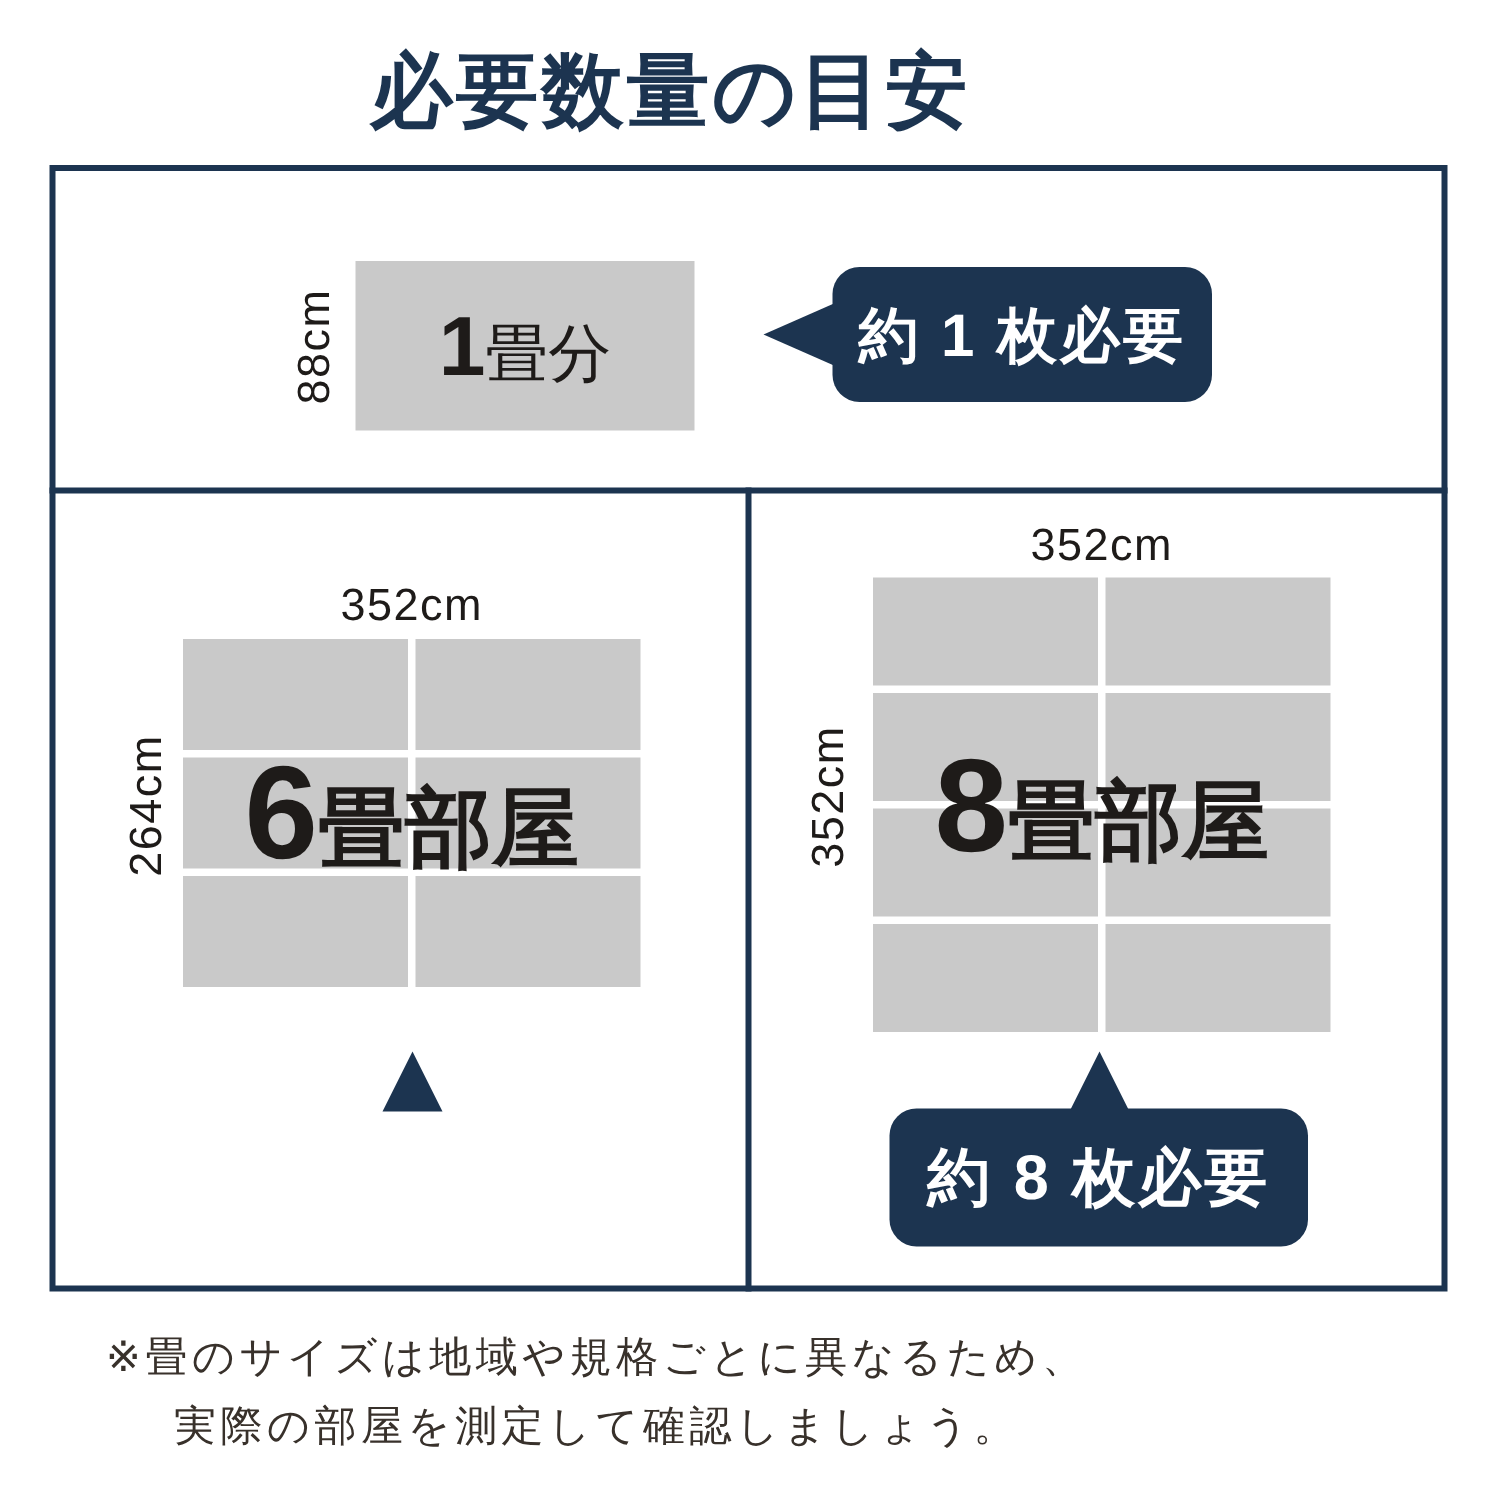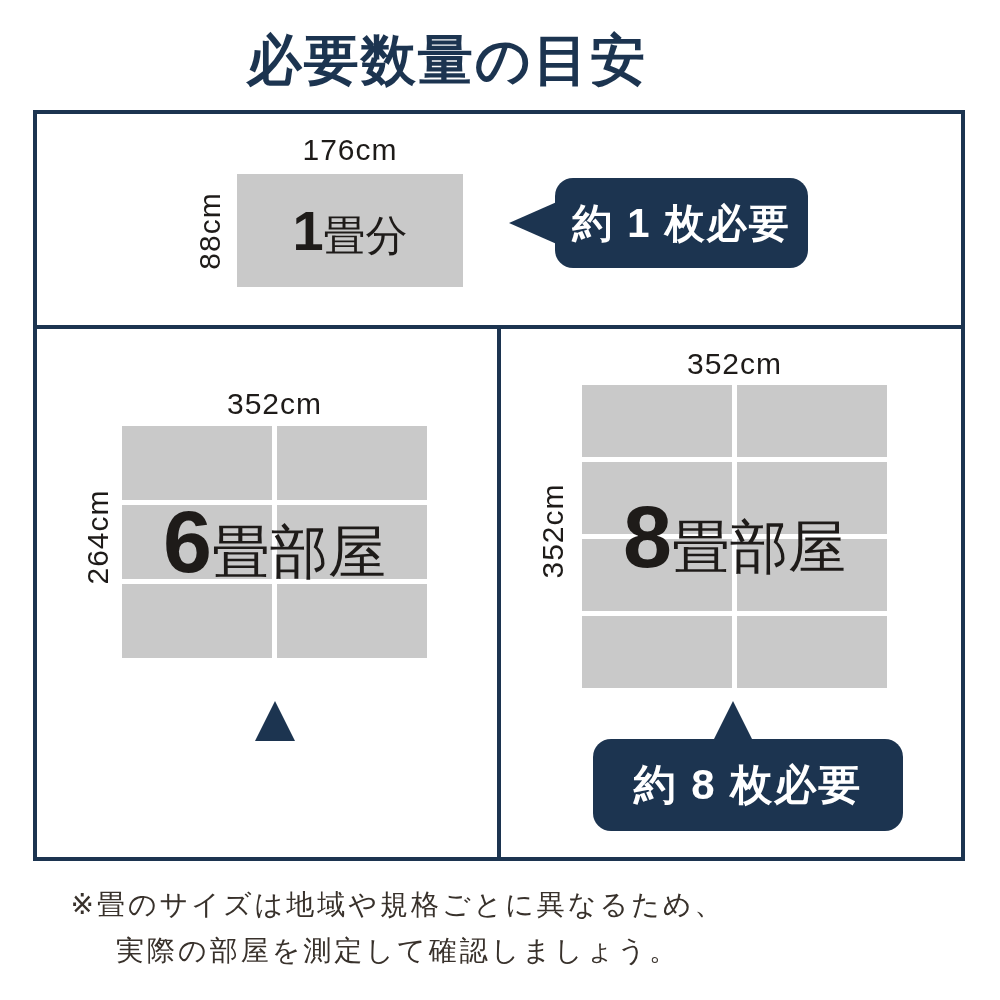--- a/index.html
+++ b/index.html
@@ -43,34 +43,34 @@
   .tatami-grid { position:absolute; display:grid; gap:5px; }
   .tatami-grid .cell { background:var(--gray); }
   .grid-6 { left:122px; top:426px; width:305px; height:232px; }
   .grid-8 { left:582px; top:385px; width:305px; height:303px; }
 
   .room-label {
     position:absolute; display:flex; align-items:baseline; justify-content:center;
     color:var(--ink); pointer-events:none;
   }
   .room-label .num { font-size:88px; font-weight:bold; line-height:1; }
-  .room-label .suffix { font-size:58px; font-weight:normal; line-height:1; }
+  .room-label .suffix { font-size:58px; font-weight:bold; line-height:1; }
   .room-label-6 { left:122px; top:426px; width:305px; height:232px; align-items:center; }
   .room-label-8 { left:582px; top:385px; width:305px; height:303px; align-items:center; }
   .room-label .inner { display:flex; align-items:baseline; }
 
   
   .bubble {
     position:absolute; background:var(--navy); color:#fff; border-radius:18px;
     display:flex; align-items:center; justify-content:center;
     font-size:42px; font-weight:bold; letter-spacing:2px; white-space:nowrap;
   }
   .bubble-1 { left:555px; top:178px; width:253px; height:90px; font-size:40px; }
   .bubble-6 { left:138px; top:739px; width:279px; height:92px; }
-  .bubble-8 { left:593px; top:739px; width:310px; height:92px; }
+  .bubble-8 { left:593px; top:739px; width:279px; height:92px; }
 
   .tri { position:absolute; width:0; height:0; }
   .tri-left { left:509px; top:201px;
     border-top:22px solid transparent; border-bottom:22px solid transparent;
     border-right:50px solid var(--navy); }
   .tri-up-6 { left:255px; top:701px;
     border-left:20px solid transparent; border-right:20px solid transparent;
     border-bottom:40px solid var(--navy); }
   .tri-up-8 { left:713px; top:701px;
     border-left:20px solid transparent; border-right:20px solid transparent;
@@ -85,21 +85,20 @@
 <body>
 
 <div class="stage">
 
   <div class="page-title">必要数量の目安</div>
 
   <div class="guide-box"></div>
   <div class="divider-h"></div>
   <div class="divider-v"></div>
 
-  <div class="dim-label" style="left:237px; top:133px; width:226px;">176cm</div>
   <div class="dim-label vert" style="left:210px; top:231px;">88cm</div>
 
   <div class="tatami-rect">
     <div class="name-line">
       <span class="num">1</span>
         <span class="suffix">畳分</span>
     </div>
   </div>
 
   <div class="tri tri-left"></div>

